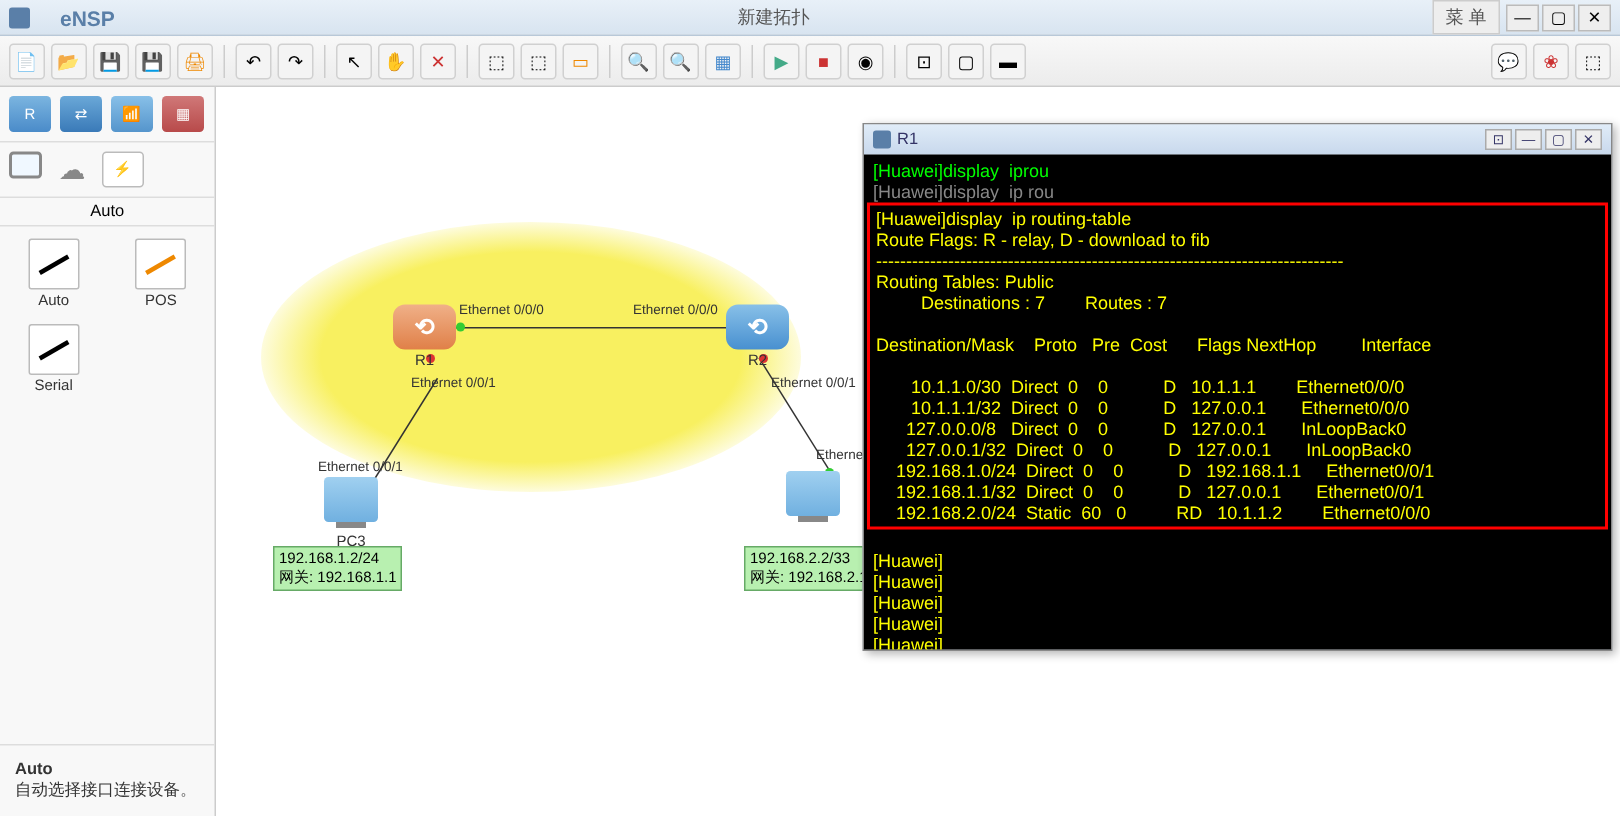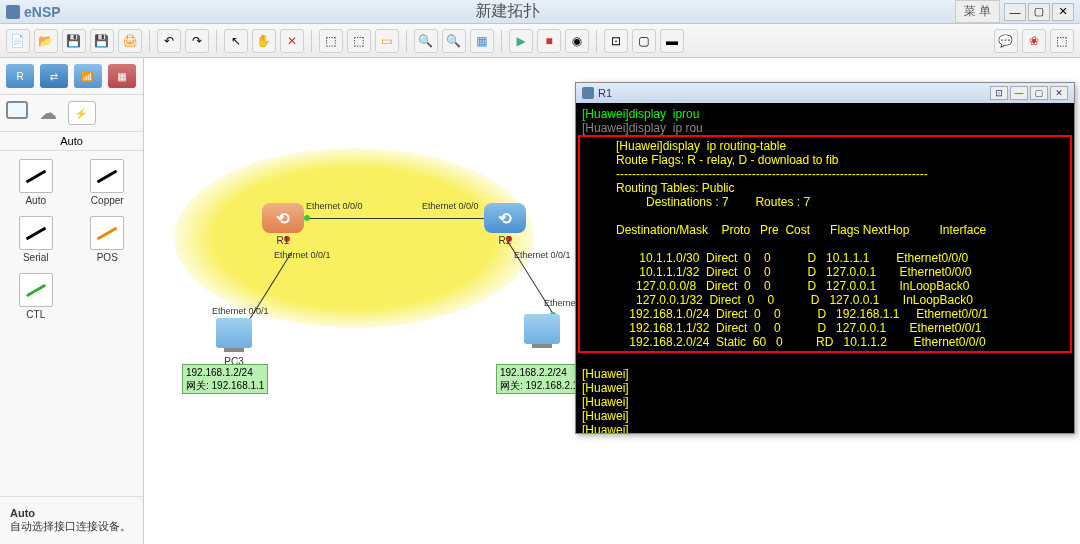--- a/index.html
+++ b/index.html
@@ -1,21 +1,21 @@
 <!DOCTYPE html>
 <html><head>
 <meta charset="utf-8">
 <style>
 * { margin: 0; padding: 0; box-sizing: border-box; font-family: "Microsoft YaHei", Arial, sans-serif; }
 body { width: 1080px; height: 544px; background: #f0f0f0; overflow: hidden; position: relative; }
 
 .titlebar { height: 24px; background: linear-gradient(#e8f0f8, #d8e4f0); display: flex; align-items: center; padding: 0 6px; border-bottom: 1px solid #b8c8d8; }
-.titlebar .logo { color: #5a7fa8; font-weight: bold; font-size: 14px; display: flex; align-items: center; gap: 4px; }
+.titlebar .logo { color: #5a7fa8; font-weight: bold; font-size: 14px; display: flex; align-items: center; gap: 20px; }
 .titlebar .logo-icon { width: 14px; height: 14px; background: #5a7fa8; border-radius: 2px; display: inline-block; }
-.titlebar .title { flex: 1; text-align: center; font-size: 16px; color: #555; }
+.titlebar .title { flex: 1; text-align: center; font-size: 12px; color: #555; }
 .titlebar .menu-btn { font-size: 12px; color: #555; padding: 2px 8px; border: 1px solid #ccc; background: #eee; margin-right: 4px; cursor: pointer; }
 .titlebar .win-ctrl { display: flex; gap: 2px; }
 .titlebar .win-btn { width: 22px; height: 18px; border: 1px solid #bbb; background: #eee; display: flex; align-items: center; justify-content: center; font-size: 11px; cursor: pointer; }
 
 .toolbar { height: 34px; background: linear-gradient(#f8f8f8, #ececec); border-bottom: 1px solid #ccc; display: flex; align-items: center; padding: 0 6px; gap: 4px; }
 .tb-btn { width: 24px; height: 24px; border: 1px solid #d0d0d0; border-radius: 3px; background: #f4f4f4; display: flex; align-items: center; justify-content: center; cursor: pointer; font-size: 12px; }
 .tb-btn.green { color: #4a8; }
 .tb-btn.orange { color: #e80; }
 .tb-btn.red { color: #c33; }
 .tb-btn.blue { color: #48c; }
@@ -65,21 +65,21 @@
 
 .terminal { position: absolute; left: 575px; top: 82px; width: 500px; height: 352px; background: #e8f0f8; border: 1px solid #888; box-shadow: 2px 2px 6px rgba(0,0,0,.3); }
 .term-title { height: 20px; background: linear-gradient(#e0ecf8,#c8d8ec); display: flex; align-items: center; padding: 0 6px; font-size: 11px; color: #336; }
 .term-title .logo-sm { width: 12px; height: 12px; background: #5a7fa8; border-radius: 2px; margin-right: 4px; }
 .term-title .spacer { flex: 1; }
 .term-title .ctrl { width: 18px; height: 14px; border: 1px solid #aaa; background: #eee; margin-left: 2px; display: flex; align-items: center; justify-content: center; font-size: 9px; cursor: pointer; }
 .term-body { background: #000000; height: calc(100% - 20px); font-family: "Consolas", monospace; font-size: 12px; color: #0f0; padding: 4px 6px; overflow: hidden; white-space: pre; }
 .term-body .yellow { color: #ff0; }
 .term-body .dim { color: #888; }
 .red-box { border: 2px solid #f00; padding: 2px 0; margin: 0 -4px; }
-.red-box .inner { padding: 0 4px; margin-left: 32px; }
+.red-box .inner { padding: 0 4px; }
 </style>
 </head>
 <body>
 
 <div class="titlebar">
   <span class="logo">
     <span class="logo-icon"></span>
     <span>eNSP</span>
   </span>
   <span class="title">新建拓扑</span>
@@ -142,42 +142,30 @@
     <div class="auto-lbl">Auto</div>
     <div class="link-grid">
       <div class="link-item">
           <div class="link-box">
             <div class="link-line" style="background:#000;transform:rotate(-30deg)"></div>
           </div>
           <div class="link-label">Auto</div>
         </div>
       <div class="link-item">
           <div class="link-box">
-            <div class="link-line" style="background:#000;transform:rotate(-30deg)"></div>
+            <div class="link-line" style="background:#e80;transform:rotate(-30deg)"></div>
           </div>
-          <div class="link-label">Copper</div>
+          <div class="link-label">POS</div>
         </div>
       <div class="link-item">
           <div class="link-box">
             <div class="link-line" style="background:#000;transform:rotate(-30deg)"></div>
           </div>
           <div class="link-label">Serial</div>
         </div>
-      <div class="link-item">
-          <div class="link-box">
-            <div class="link-line" style="background:#e80;transform:rotate(-30deg)"></div>
-          </div>
-          <div class="link-label">POS</div>
-        </div>
-      <div class="link-item">
-          <div class="link-box">
-            <div class="link-line" style="background:#3a3;transform:rotate(-30deg);border-radius:3px"></div>
-          </div>
-          <div class="link-label">CTL</div>
-        </div>
     </div>
     <div class="footer-text">
       <b>Auto</b><br>
       <span>自动选择接口连接设备。</span>
     </div>
   </div>
 
   <div class="canvas">
     <div class="ellipse"></div>
 
@@ -213,21 +201,21 @@
     </div>
     <div class="node" style="left:380px;top:256px">
       <div class="pc-icon"></div>
       <div class="node-label" style="margin-top:22px">PC4</div>
     </div>
 
     <div class="ip-tag" style="left:38px;top:306px">
       <span>192.168.1.2/24</span><br><span>网关:  192.168.1.1</span>
     </div>
     <div class="ip-tag" style="left:352px;top:306px;overflow:hidden;width:80px;white-space:nowrap">
-      <span>192.168.2.2/24</span><br><span>网关:  192.168.2.1</span>
+      <span>192.168.2.2/33</span><br><span>网关:  192.168.2.1</span>
     </div>
   </div>
 </div>
 
 <div class="terminal">
   <div class="term-title">
     <span class="logo-sm"></span>
     <span>R1</span>
     <span class="spacer"></span>
     <span class="ctrl">⊡</span>

